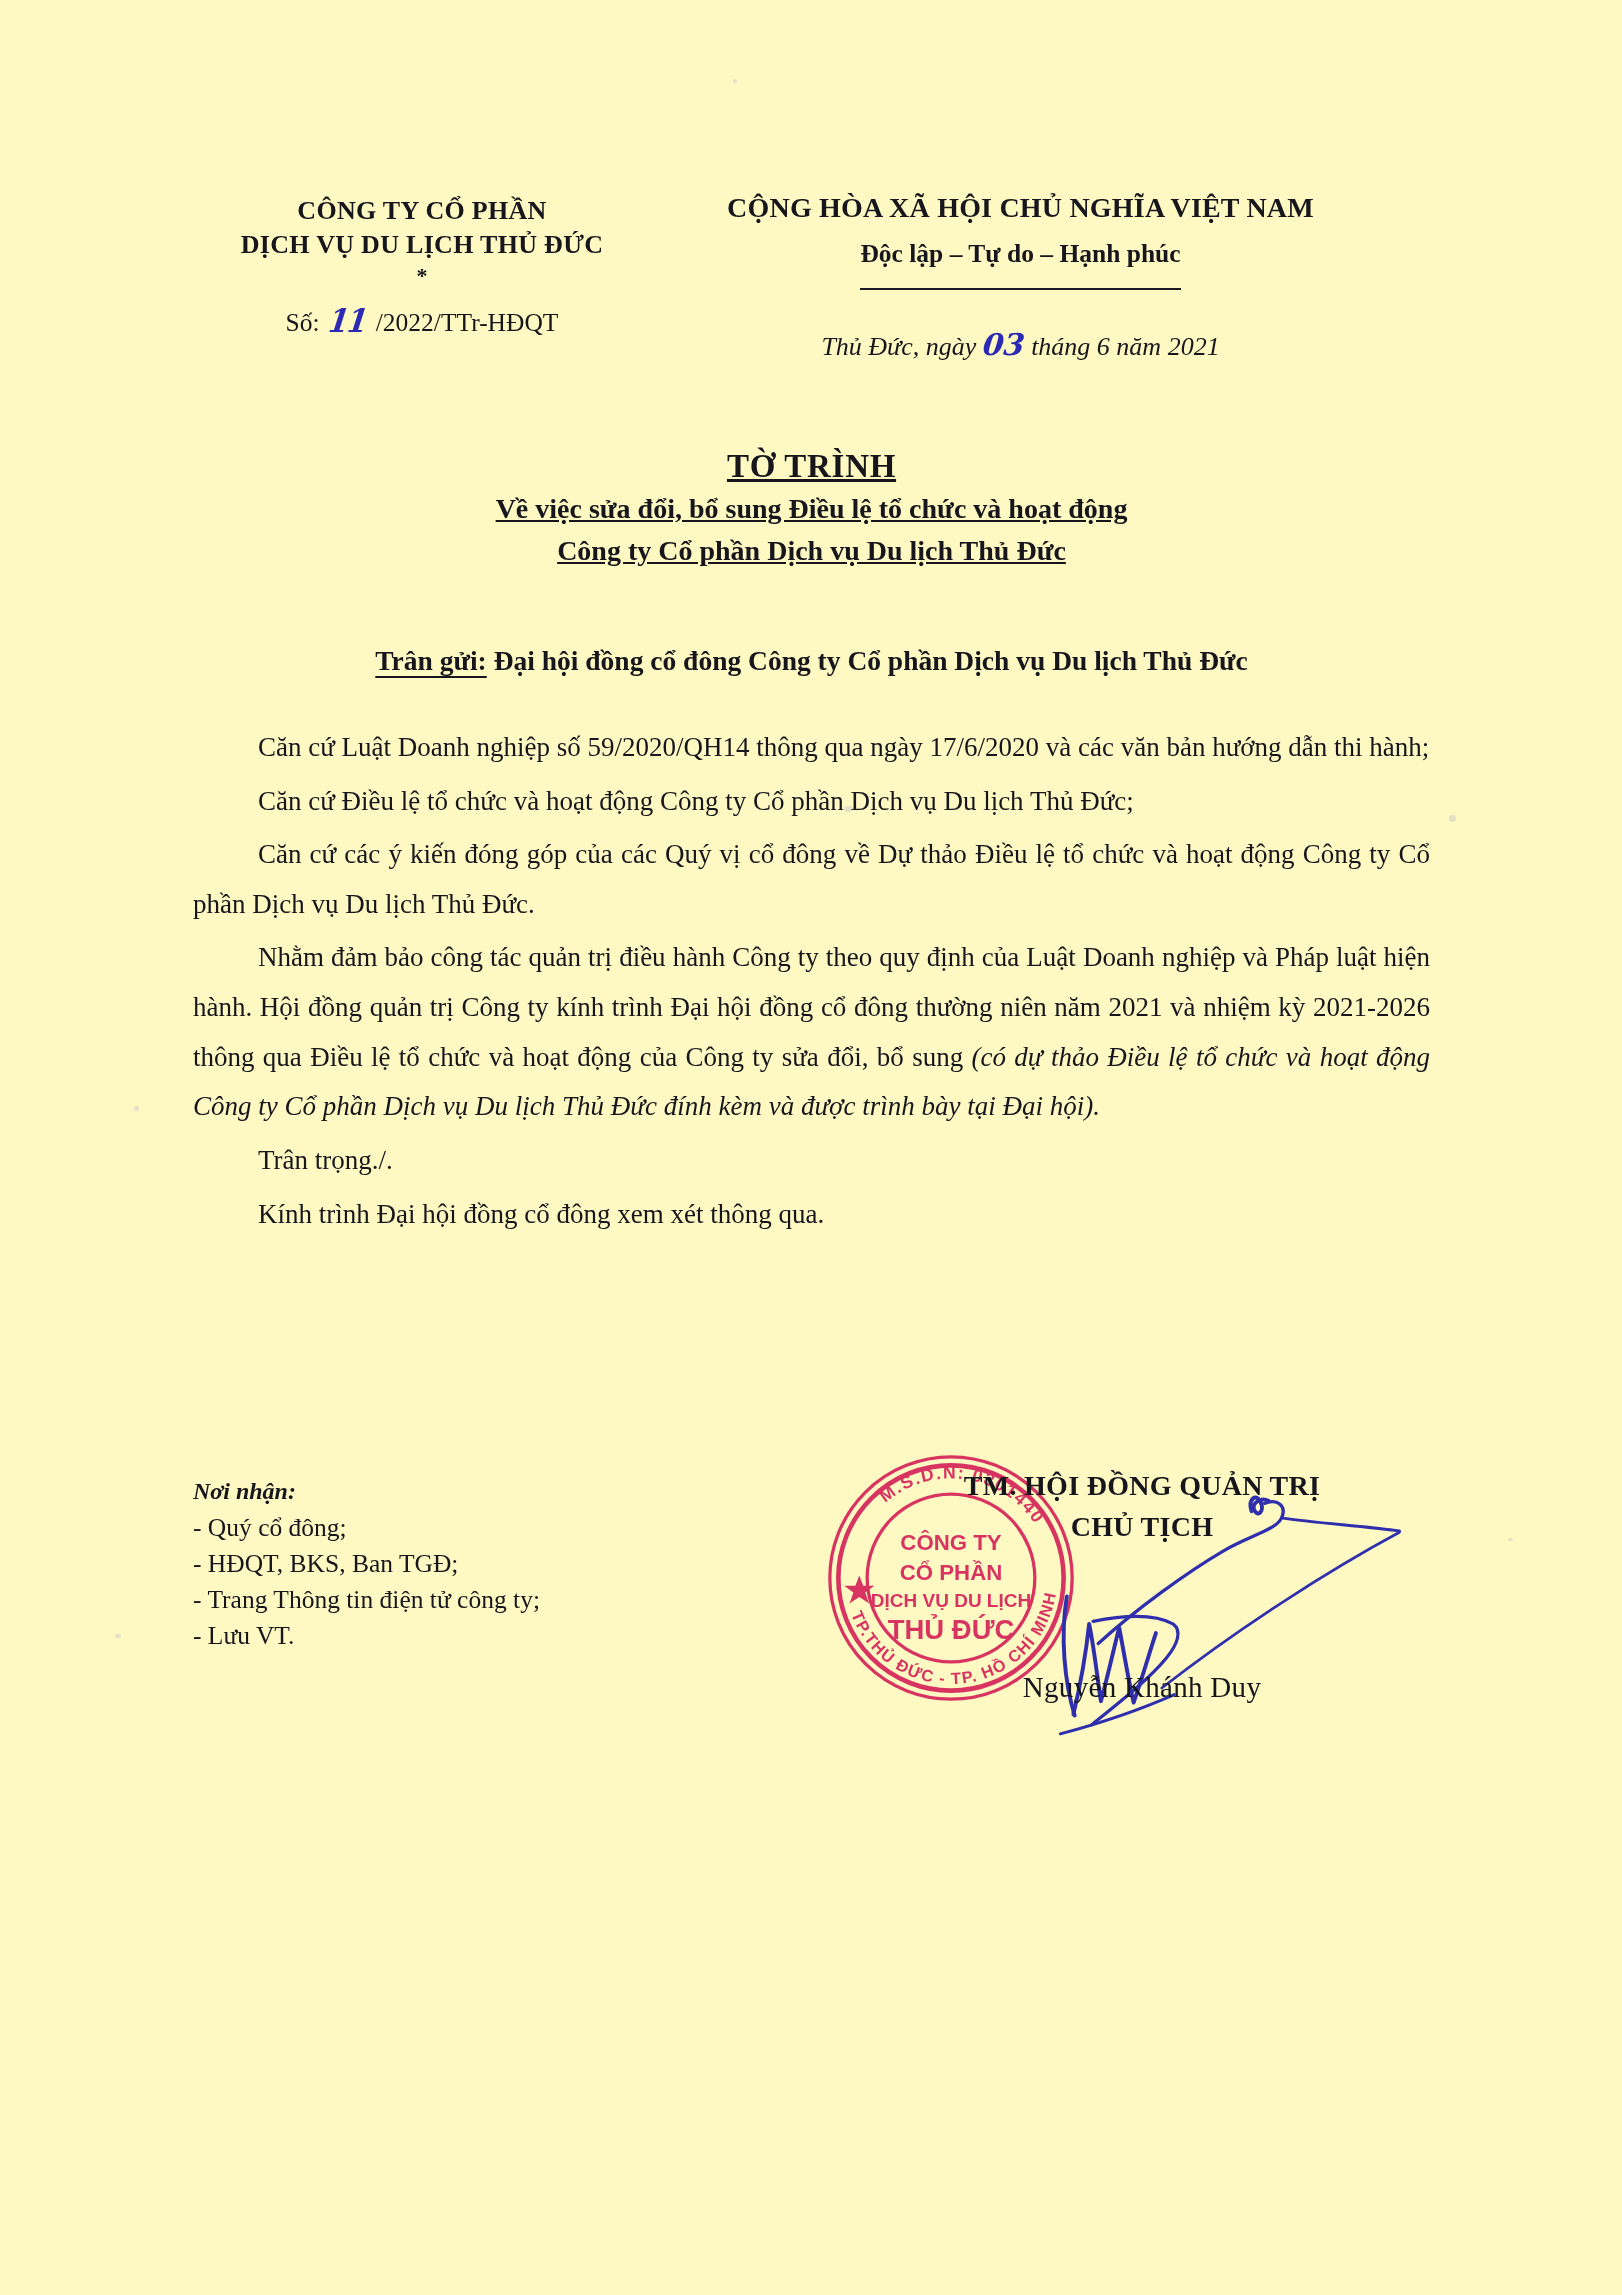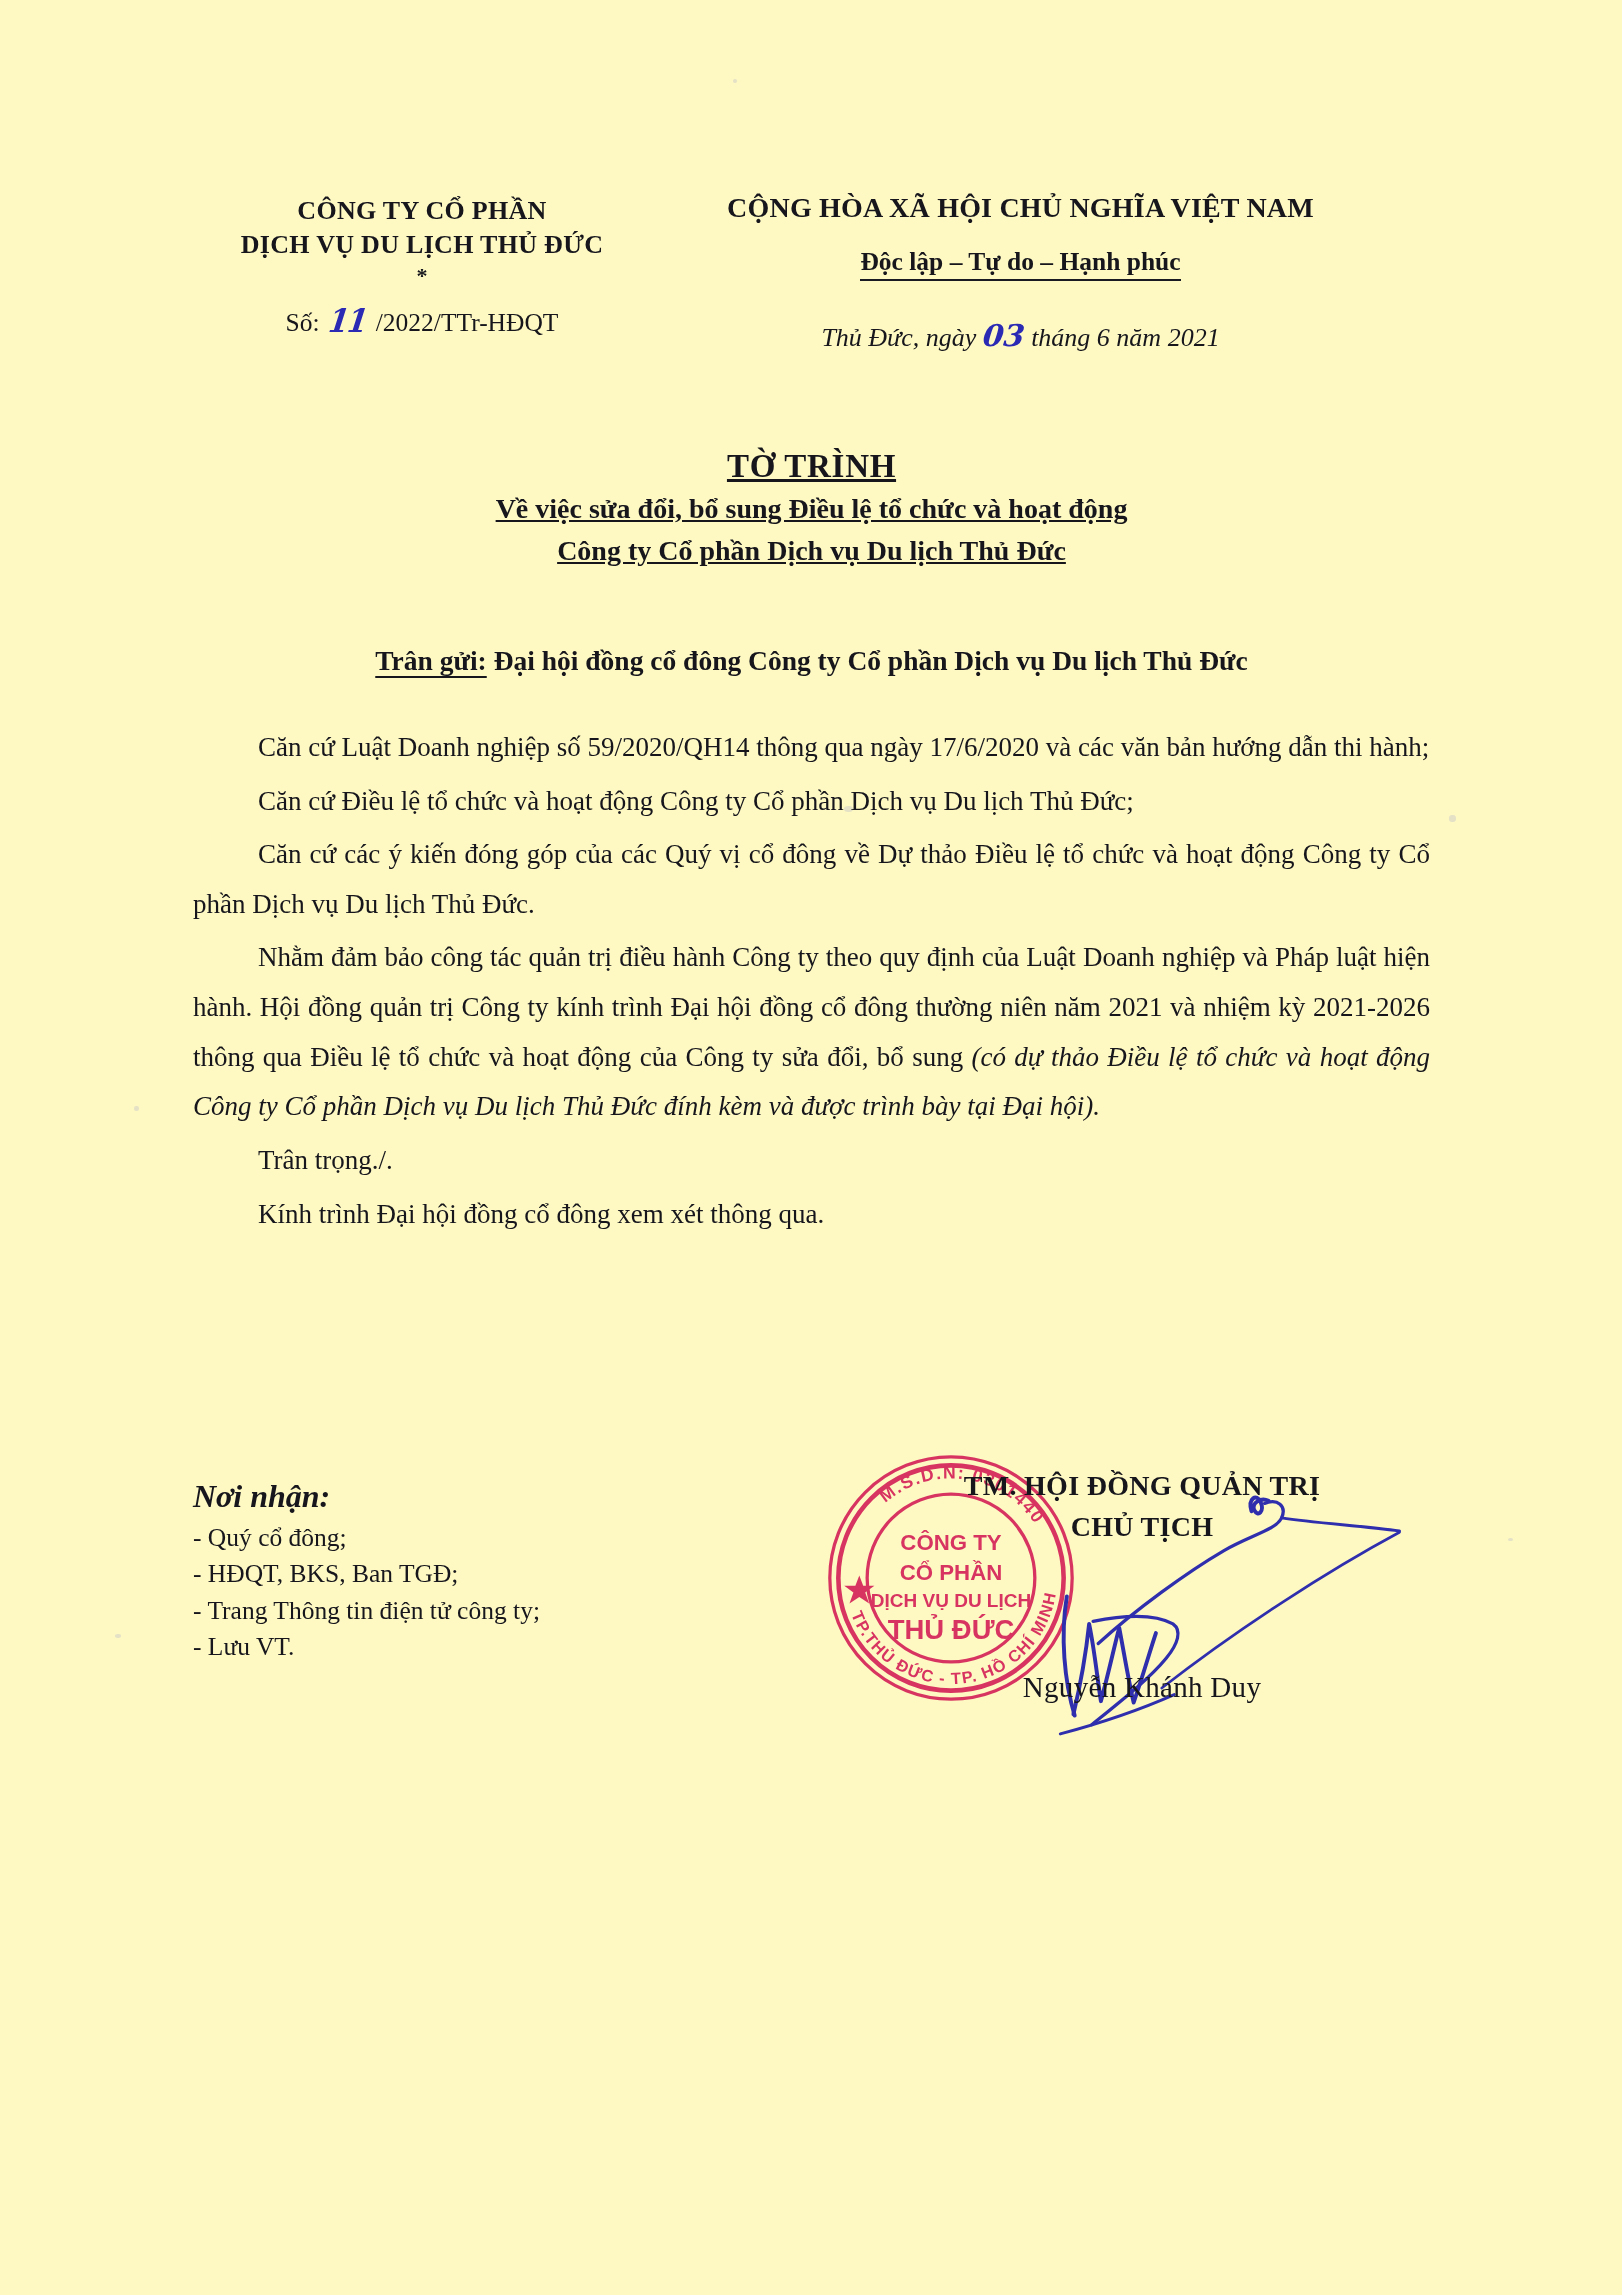--- a/index.html
+++ b/index.html
@@ -55,22 +55,22 @@
     letter-spacing: 0.2px;
     line-height: 1.3;
     white-space: nowrap;
   }
   .motto {
     font-weight: bold;
     font-size: 25.5px;
     line-height: 1.3;
     display: inline-block;
     border-bottom: 2px solid #1a1a22;
-    padding-bottom: 0;
-    margin-top: 19px;
+    padding-bottom: 17px;
+    margin-top: 11px;
     white-space: nowrap;
   }
   .star {
     font-size: 22px;
     line-height: 1;
     margin-top: 2.6px;
     font-weight: bold;
   }
   .so-line {
     margin-top: 17px;
@@ -172,21 +172,21 @@
   }
   .recipients {
     position: absolute;
     left: 0;
     top: 0;
     width: 510px;
   }
   .recip-title {
     font-weight: bold;
     font-style: italic;
-    font-size: 32px;
+    font-size: 24px;
     line-height: 1.3;
     margin-bottom: 2.6px;
   }
   .recip-item {
     font-size: 25.5px;
     line-height: 1.42;
     white-space: nowrap;
   }
   .sign-block {
     position: absolute;

